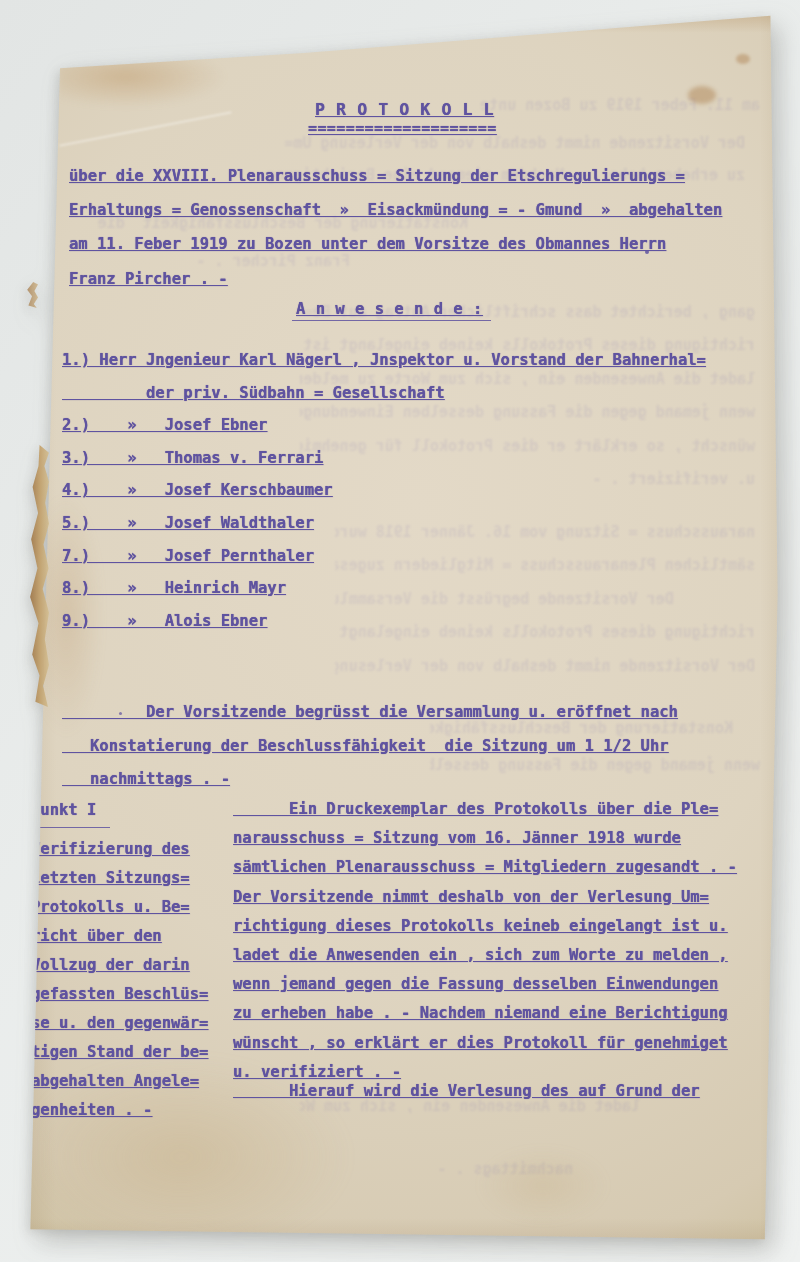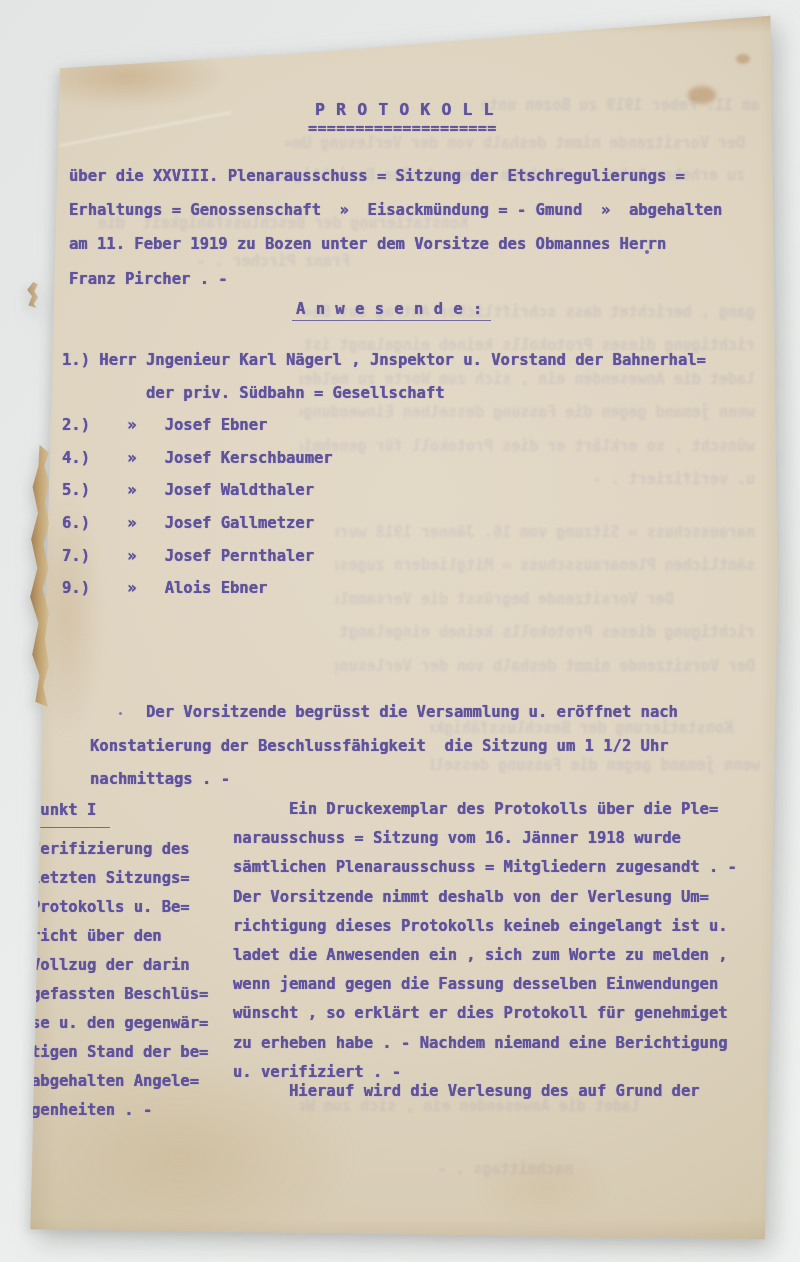--- a/index.html
+++ b/index.html
@@ -26,21 +26,21 @@
       radial-gradient(95% 70% at 52% 40%, #e3d9c7 0%, #ded4c0 55%, #d6cab2 88%, #cdc09f 100%);
   }
   .content{
     position:absolute;inset:0;
     color:#5f53a0;
     font-weight:bold;
     font-size:15.5px;
     text-shadow:0 0 .8px rgba(88,74,152,.9), .4px .4px 0 rgba(88,74,152,.25);
   }
   .line{white-space:pre;}
-  .abs{position:absolute;}
+  .abs{position:absolute;text-decoration:underline;}
   .doc-title{left:315px;top:100px;font-size:16.5px;letter-spacing:.6px;white-space:pre;}
   .title-underline{left:308px;top:119px;font-size:15px;letter-spacing:.4px;white-space:pre;}
   .intro{left:69px;top:159px;line-height:34.2px;}
   .attendees-h{left:292px;top:300px;letter-spacing:.5px;}
   .u-head{border-bottom:1.8px solid rgba(95,83,160,.85);padding:0 8px 2px 4px;white-space:pre;margin-top:48px;}
   .attendee-list{left:62px;top:344px;line-height:32.6px;}
   .opening{left:62px;top:696px;line-height:33.6px;}
   .margin-col{left:31px;top:796px;line-height:29px;}
   .punkt-head{border-bottom:1.8px solid rgba(95,83,160,.85);padding:0 14px 2px 0;white-space:pre;display:inline-block;}
   .margin-lines{margin-top:7px;line-height:29px;}
@@ -129,24 +129,25 @@
             <div class="line">am 11. Feber 1919 zu Bozen unter dem Vorsitze des Obmannes Herrn</div>
             <div class="line">Franz Pircher . -</div>
           </div>
 
         <div class="abs attendees-h"><span class="u-head">A n w e s e n d e :</span></div>
 
         <div class="abs attendee-list">
             <div class="line">1.) Herr Jngenieur Karl Nägerl , Jnspektor u. Vorstand der Bahnerhal=</div>
             <div class="line">         der priv. Südbahn = Gesellschaft</div>
             <div class="line">2.)    »   Josef Ebner</div>
+            <div class="line">3.)    »   Thomas v. Ferrari</div>
             <div class="line">4.)    »   Josef Kerschbaumer</div>
             <div class="line">5.)    »   Josef Waldthaler</div>
-            <div class="line">6.)    »   Josef Gallmetzer</div>
             <div class="line">7.)    »   Josef Pernthaler</div>
+            <div class="line">8.)    »   Heinrich Mayr</div>
             <div class="line">9.)    »   Alois Ebner</div>
           </div>
 
         <div class="abs opening">
             <div class="line">         Der Vorsitzende begrüsst die Versammlung u. eröffnet nach</div>
             <div class="line">   Konstatierung der Beschlussfähigkeit  die Sitzung um 1 1/2 Uhr</div>
             <div class="line">   nachmittags . -</div>
           </div>
 
         <div class="abs margin-col">
@@ -166,22 +167,22 @@
         </div>
 
         <div class="abs body-col">
             <div class="line">      Ein Druckexemplar des Protokolls über die Ple=</div>
             <div class="line">narausschuss = Sitzung vom 16. Jänner 1918 wurde</div>
             <div class="line">sämtlichen Plenarausschuss = Mitgliedern zugesandt . -</div>
             <div class="line">Der Vorsitzende nimmt deshalb von der Verlesung Um=</div>
             <div class="line">richtigung dieses Protokolls keineb eingelangt ist u.</div>
             <div class="line">ladet die Anwesenden ein , sich zum Worte zu melden ,</div>
             <div class="line">wenn jemand gegen die Fassung desselben Einwendungen</div>
+            <div class="line">zu erheben habe . - Nachdem niemand eine Berichtigung</div>
             <div class="line">wünscht , so erklärt er dies Protokoll für genehmiget</div>
-            <div class="line">zu erheben habe . - Nachdem niemand eine Berichtigung</div>
             <div class="line">u. verifiziert . -</div>
           </div>
 
         <div class="abs closing">      Hierauf wird die Verlesung des auf Grund der</div>
 
       </div>
     </div>
 
     <div class="torn-edge"></div>
     <div class="torn-nick"></div>

